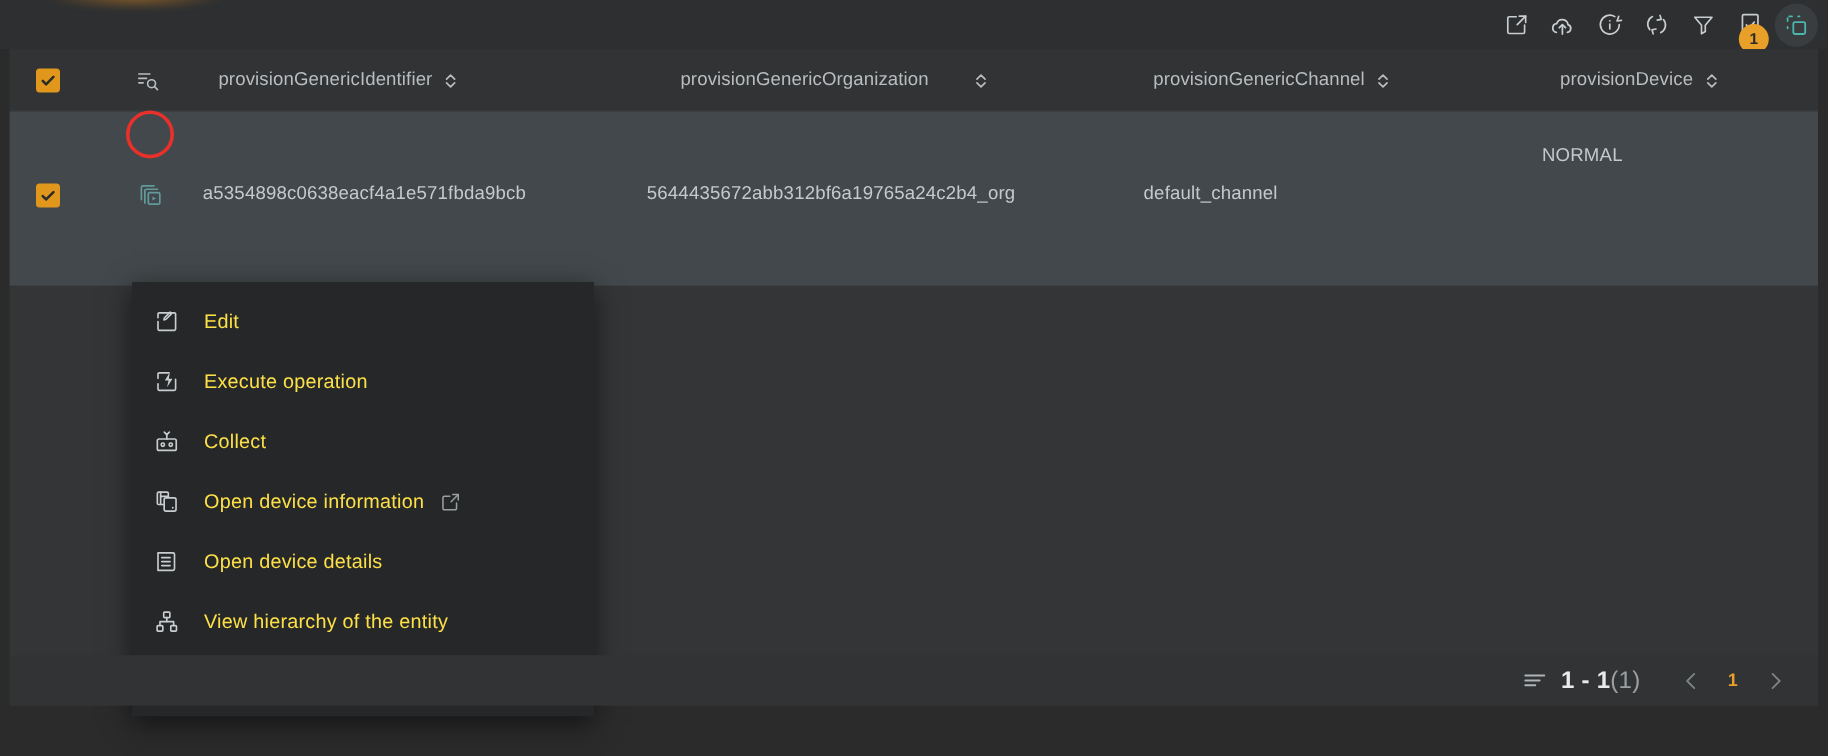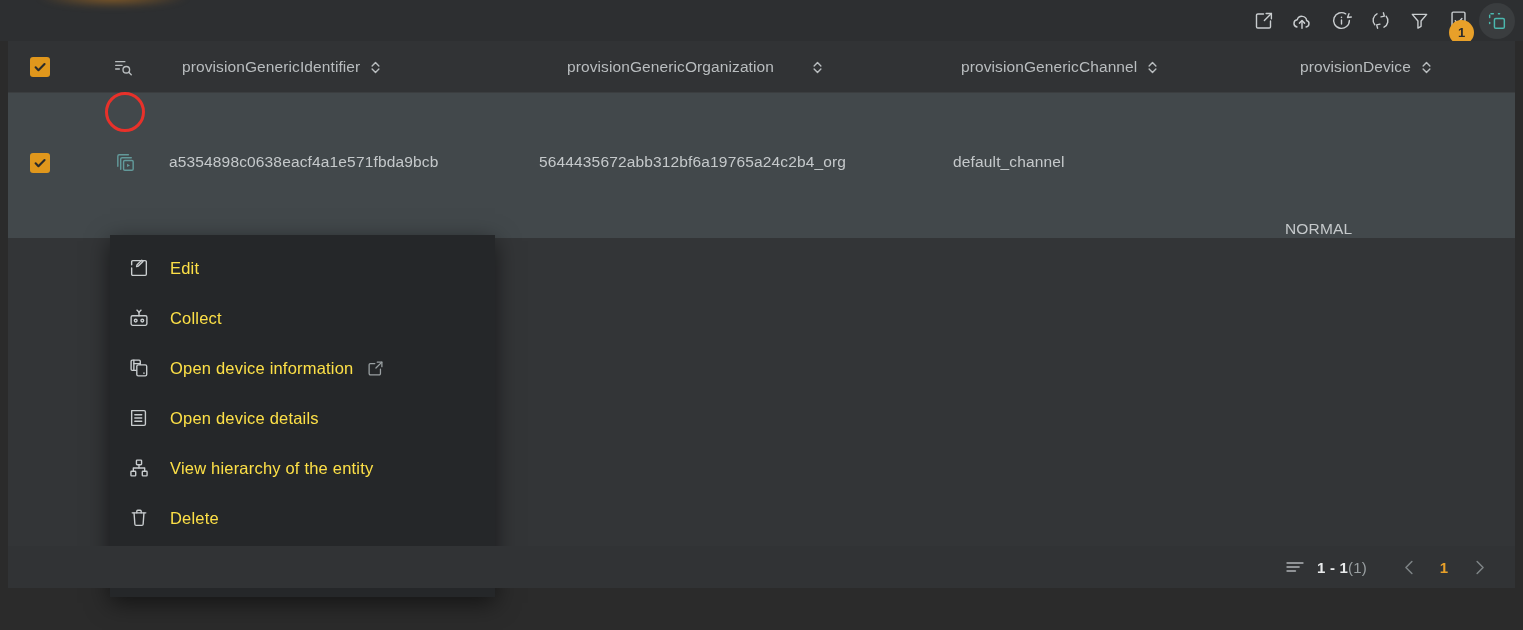--- a/index.html
+++ b/index.html
@@ -102,21 +102,21 @@
   .mext { margin-left: 14px; color: #9aa0a2; display: flex; }
 
   
   .foot {
     position: absolute; left: 0; bottom: 0; width: 1507px; height: 42px;
     background: #313335;
     display: flex; align-items: center; justify-content: flex-end;
     padding-right: 16px; gap: 0;
   }
   .rowsicon { color: #b0b4b6; display: flex; margin-right: 11px; }
-  .range { color: #e8eaeb; font-size: 15px; font-weight: bold; letter-spacing: .2px; }
+  .range { color: #e8eaeb; font-size: 20px; font-weight: bold; letter-spacing: .2px; }
   .range .tot { color: #9aa0a2; font-weight: normal; }
   .pgbtn {
     width: 40px; height: 32px; display: flex; align-items: center; justify-content: center;
     color: #7e8486;
   }
   .pgnum {
     min-width: 30px; text-align: center; color: #e8a029;
     font-size: 15px; font-weight: bold;
   }
   .pgfirst { margin-left: 22px; }
@@ -280,39 +280,49 @@
       </div>
 
       <div class="rcell" style="left:531px;height:145px;align-items:flex-start;padding-top:60px;">
         <span class="val">5644435672abb312bf6a19765a24c2b4_org</span>
       </div>
 
       <div class="rcell" style="left:945px;height:119px;align-items:flex-start;padding-top:60px;">
         <span class="val">default_channel</span>
       </div>
 
-      <div class="rcell" style="left:1277px;height:145px;align-items:flex-end;padding-top:28px;">
+      <div class="rcell" style="left:1277px;height:145px;align-items:flex-start;padding-top:28px;">
         <span class="val">NORMAL</span>
       </div>
     </div>
 
     <div class="redring"></div>
 
     <div class="menu">
 
       <div class="mitem">
         <span class="micon">
           <svg width="22" height="22" viewBox="0 0 24 24" fill="none" stroke="currentColor" stroke-width="1.5" stroke-linecap="round" stroke-linejoin="round">
             <path d="M4 8.5V5.2A1.2 1.2 0 0 1 5.2 4h13.6A1.2 1.2 0 0 1 20 5.2v13.6A1.2 1.2 0 0 1 18.8 20H5.2A1.2 1.2 0 0 1 4 18.8V12"></path>
             <path d="M16.4 4.8l-5.1 5.1-1.9.5.5-1.9 5.1-5.1z"></path>
           </svg>
         </span>
         <span class="mlabel">Edit</span>
       </div>
 
+      <div class="mitem">
+        <span class="micon">
+          <svg width="22" height="22" viewBox="0 0 24 24" fill="none" stroke="currentColor" stroke-width="1.5" stroke-linecap="round" stroke-linejoin="round">
+            <path d="M4 9V5.2A1.2 1.2 0 0 1 5.2 4H14"></path>
+            <path d="M20 10v8.8A1.2 1.2 0 0 1 18.8 20H5.2A1.2 1.2 0 0 1 4 18.8V14"></path>
+            <path d="M14.8 3.4l-4.6 7.6h3.4l-1.4 6.2 5-7.8h-3.4z" fill="currentColor" stroke="none"></path>
+          </svg>
+        </span>
+        <span class="mlabel">Execute operation</span>
+      </div>
 
       <div class="mitem">
         <span class="micon">
           <svg width="22" height="22" viewBox="0 0 24 24" fill="none" stroke="currentColor" stroke-width="1.5" stroke-linecap="round" stroke-linejoin="round">
             <rect x="3.4" y="9.6" width="17.2" height="10.4" rx="1.6"></rect>
             <circle cx="8.4" cy="14.8" r="1.5"></circle>
               <circle cx="15.6" cy="14.8" r="1.5"></circle>
             <path d="M12 9.6V5.6"></path>
             <path d="M9.7 3.4L12 5.6l2.3-2.2"></path>
           </svg>

